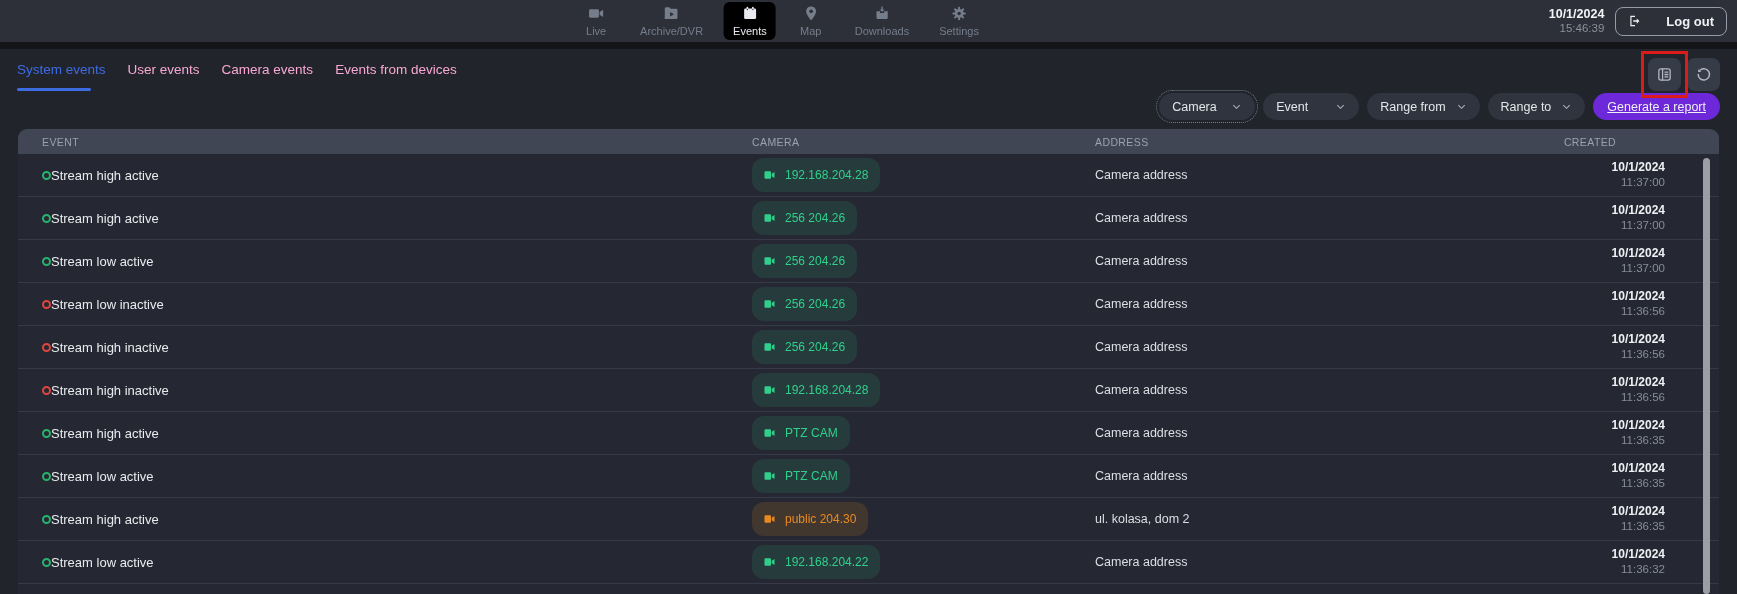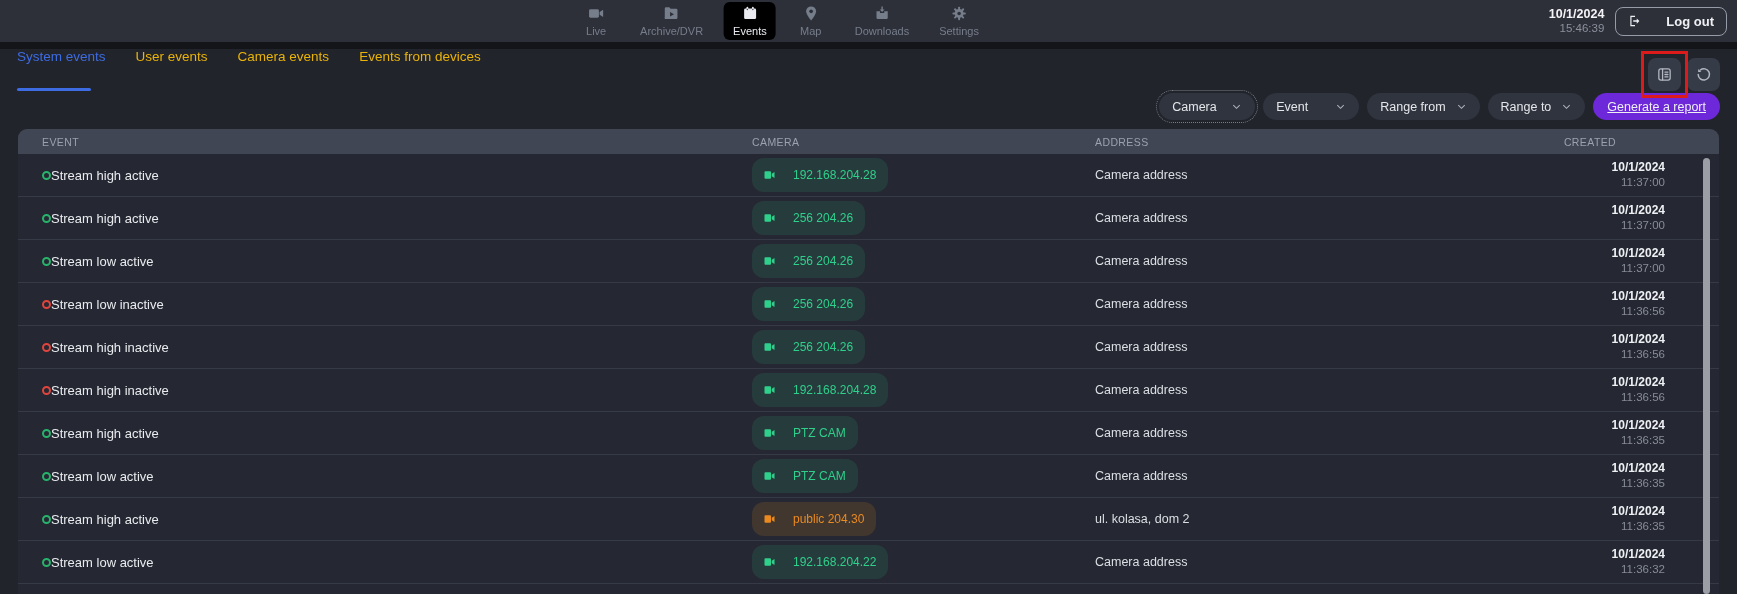--- a/index.html
+++ b/index.html
@@ -33,22 +33,22 @@
   .datetime .time { color: #8b909b; font-size: 11.5px; }
   .logout-btn {
     display: flex; align-items: center; gap: 24px; background: transparent;
     border: 1px solid #959ba7; border-radius: 8px; color: #eef0f3;
     font-size: 13px; font-weight: bold; padding: 6px 12px; font-family: inherit; cursor: pointer;
   }
   .logout-btn svg { width: 14px; height: 14px; fill: currentColor; }
   .topbar-strip { height: 7px; background: #141519; }
   
   .tabs-row { display: flex; justify-content: space-between; padding: 0 17px; }
-  .tabs { display: flex; gap: 30px; }
-  .tab { font-size: 13.5px; color: #eab308; padding-bottom: 13px; position: relative; cursor: pointer; }
+  .tabs { display: flex; gap: 22px; padding-top: 13px; }
+  .tab { font-size: 13.5px; color: #f9a8d4; padding-bottom: 13px; position: relative; cursor: pointer; }
   .tab.active { color: #3d6ce2; }
   .tab.active::after {
     content: ""; position: absolute; left: 0; bottom: 0;
     width: 74px; height: 3px; border-radius: 2px; background: #3d6ce2;
   }
   .tab-actions { display: flex; gap: 6px; margin-top: 9px; position: relative; }
   .icon-btn {
     width: 33px; height: 33px; border-radius: 8px; background: #363b48; border: none;
     display: flex; align-items: center; justify-content: center; cursor: pointer; color: #b3b8c2;
   }
@@ -87,21 +87,21 @@
   .trow {
     display: grid; grid-template-columns: 710px 343px 1fr 150px;
     height: 43px; padding: 0 54px 0 24px; align-items: center;
     border-bottom: 1px solid #363a46; cursor: pointer;
   }
   .cell-event { display: flex; align-items: center; font-size: 13px; color: #e9ebef; }
   .ring { width: 9px; height: 9px; border-radius: 50%; flex: none; }
   .ring.active { border: 2.5px solid #27b36b; }
   .ring.inactive { border: 2.5px solid #e0443c; }
   .badge {
-    display: inline-flex; align-items: center; gap: 16px; height: 34px;
+    display: inline-flex; align-items: center; gap: 8px; height: 34px;
     padding: 0 12px 0 10px; border-radius: 12px; font-size: 12px;
   }
   .badge svg { width: 15px; height: 12px; fill: currentColor; flex: none; }
   .badge.green { color: #2fd08c; background: rgba(47, 208, 140, 0.12); }
   .badge.orange { color: #e98a20; background: rgba(233, 138, 32, 0.15); }
   .cell-address { font-size: 12.5px; color: #dcdfe4; }
   .cell-created { text-align: right; line-height: 1.3; }
   .cell-created .cdate { font-weight: bold; font-size: 12px; color: #eef0f3; }
   .cell-created .ctime { font-size: 11.5px; color: #878c97; }
   .scroll-thumb {

